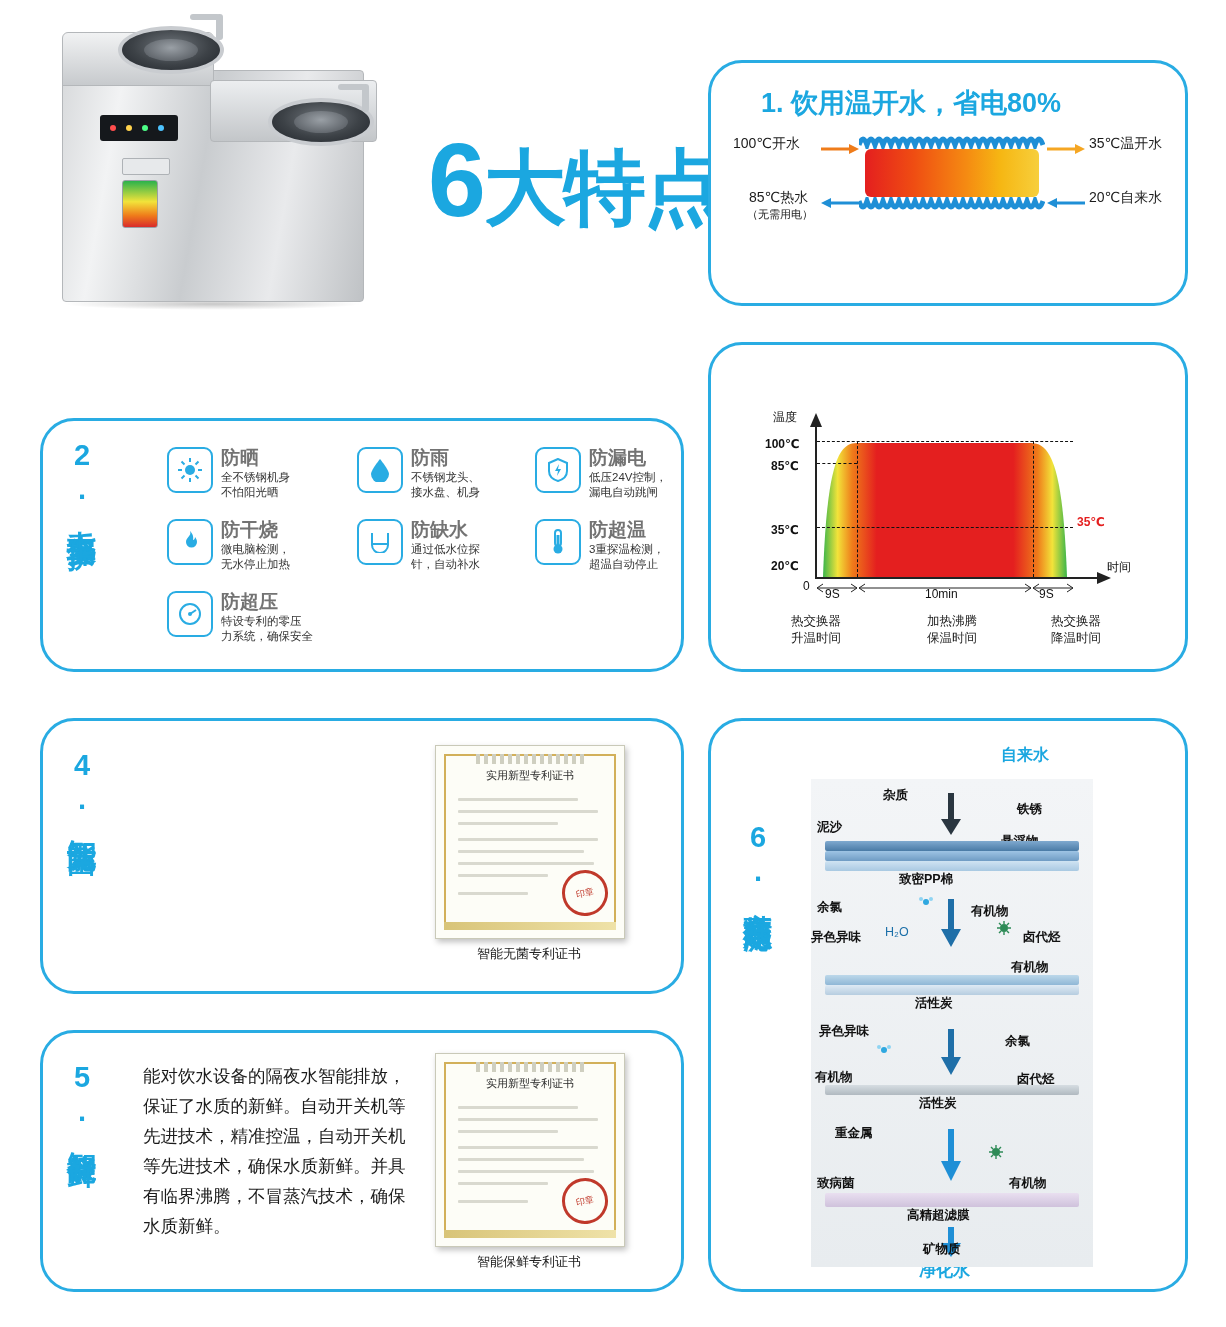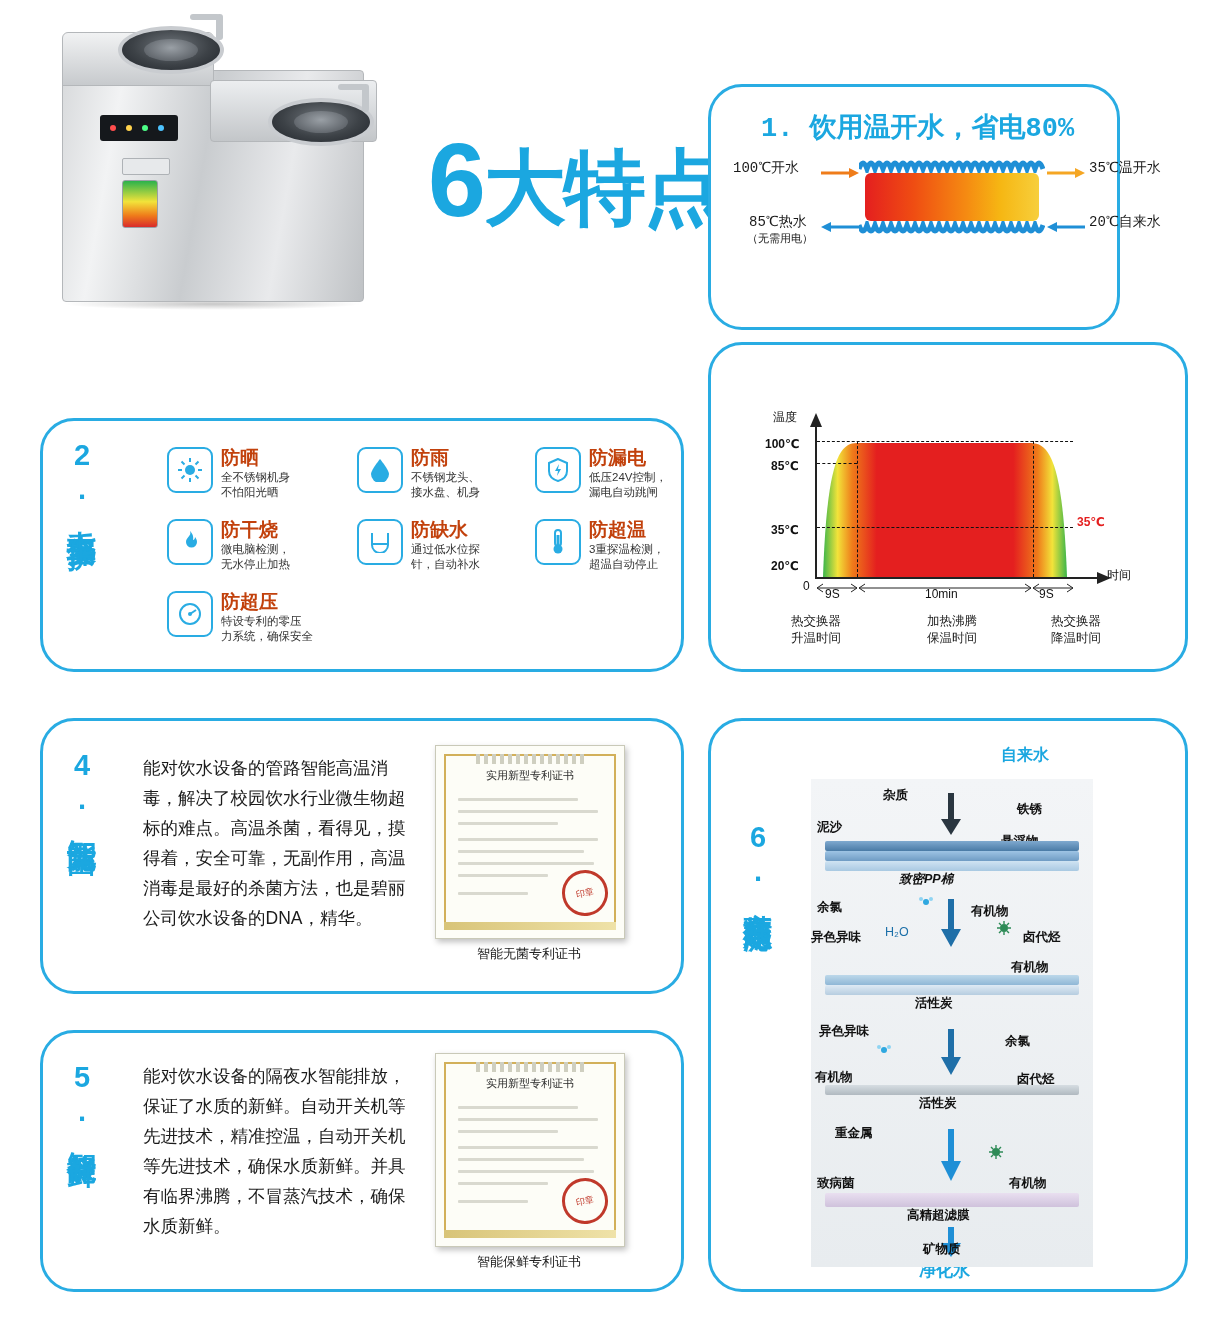--- a/index.html
+++ b/index.html
@@ -55,21 +55,21 @@
     position:absolute;left:22px;top:288px;width:300px;height:12px;border-radius:50%;
     background:radial-gradient(ellipse at 50% 50%,rgba(0,0,0,.22),rgba(0,0,0,0) 70%);
   }
   
   #title6{left:428px;top:130px;width:280px;height:110px;}
   #title6 .t{
     font-size:82px;font-weight:bold;color:#1ba7e0;letter-spacing:-2px;line-height:100px;white-space:nowrap;
   }
   #title6 .num{font-size:104px;}
   
-  #card1{left:708px;top:84px;width:412px;height:246px;font-family:Liberation Mono, monospace;}
+  #card1{left:708px;top:60px;width:480px;height:246px;}
   #card3{left:708px;top:342px;width:480px;height:330px;}
   #card2{left:40px;top:418px;width:644px;height:254px;}
   #card4{left:40px;top:718px;width:644px;height:276px;}
   #card5{left:40px;top:1030px;width:644px;height:262px;}
   #card6{left:708px;top:718px;width:480px;height:574px;}
 
   .card-h{
     color:#1ba7e0;font-weight:bold;font-size:27px;white-space:nowrap;
   }
   
@@ -84,21 +84,21 @@
     position:absolute;left:6px;top:18px;width:174px;height:48px;border-radius:6px;
     background:linear-gradient(90deg,#e41f1f 0%,#ef4d12 28%,#f58a12 58%,#f6b713 78%,#f7cf3c 100%);
   }
   .lbl{font-size:14px;color:#1b1b1b;white-space:nowrap;}
   
   .feat{position:absolute;width:185px;}
   .feat .ico{
     position:absolute;left:0;top:2px;width:42px;height:42px;border:2px solid #29ace3;border-radius:9px;
     display:flex;align-items:center;justify-content:center;color:#29ace3;
   }
-  .feat .ft{position:absolute;left:54px;top:0;font-size:19px;font-weight:bold;color:#c2410c;white-space:nowrap;}
+  .feat .ft{position:absolute;left:54px;top:0;font-size:19px;font-weight:bold;color:#737373;white-space:nowrap;}
   .feat .fd{position:absolute;left:54px;top:25px;font-size:11.5px;color:#333;line-height:15px;width:130px;}
   
   #chart{position:absolute;left:36px;top:66px;width:410px;height:230px;}
   .axis{position:absolute;background:#222;}
   .tick-lbl{position:absolute;font-size:12px;color:#111;white-space:nowrap;}
   .dash{position:absolute;border-top:1px dashed #111;height:0;}
   .vdash{position:absolute;border-left:1px dashed #111;width:0;}
   
   .cert{
     position:absolute;background:#fdfdf7;border:1px solid #c9c9b8;
@@ -197,21 +197,21 @@
   <div class="abs lbl" style="left:38px;top:126px;">85℃热水</div>
   <div class="abs lbl" style="left:36px;top:144px;font-size:11px;">（无需用电）</div>
   <div class="abs lbl" style="left:378px;top:126px;">20℃自来水</div>
 </div>
 
 <div class="card" id="card3">
 
   <div id="chart">
 
     <div class="tick-lbl" style="left:26px;top:-2px;">温度</div>
-    <div class="tick-lbl" style="left:360px;top:156px;">时间</div>
+    <div class="tick-lbl" style="left:360px;top:148px;">时间</div>
 
     <div class="axis" style="left:68px;top:16px;width:2px;height:152px;"></div>
     <div class="axis" style="left:68px;top:166px;width:282px;height:2px;"></div>
     <svg class="abs" style="left:62px;top:2px;width:14px;height:16px;" viewBox="0 0 14 16">
         <path d="M7 0 L13 14 L1 14 Z" fill="#222"></path>
       </svg>
     <svg class="abs" style="left:348px;top:160px;width:16px;height:14px;" viewBox="0 0 16 14">
         <path d="M16 7 L2 13 L2 1 Z" fill="#222"></path>
       </svg>
 
@@ -353,21 +353,20 @@
         </svg>
     </div>
     <div class="ft">防超压</div>
     <div class="fd" style="white-space:pre-line;width:150px;">特设专利的零压
 力系统，确保安全</div>
   </div>
 </div>
 
 <div class="card" id="card4">
   <div class="vtitle" style="left:22px;top:28px;height:220px;">4.智能无菌</div>
-  <div class="body-text" style="left:100px;top:32px;width:266px;">能对饮水设备的管路智能高温消毒，解决了校园饮水行业微生物超标的难点。高温杀菌，看得见，摸得着，安全可靠，无副作用，高温消毒是最好的杀菌方法，也是碧丽公司饮水设备的DNA，精华。</div>
 
   <div class="cert" style="left:392px;top:24px;width:188px;height:192px;">
     <div class="inner"></div>
     <div class="abs" style="left:0;top:22px;width:100%;text-align:center;font-size:11px;color:#2a2a2a;">实用新型专利证书</div>
     <div class="abs" style="left:40px;top:8px;width:108px;height:10px;background:repeating-linear-gradient(90deg,#cfcfc0 0 4px,transparent 4px 8px);"></div>
     <div class="bar" style="left:22px;top:52px;width:120px;"></div>
     <div class="bar" style="left:22px;top:64px;width:140px;"></div>
     <div class="bar" style="left:22px;top:76px;width:100px;"></div>
     <div class="bar" style="left:22px;top:92px;width:140px;"></div>
     <div class="bar" style="left:22px;top:104px;width:126px;"></div>
@@ -414,21 +413,21 @@
     <div class="s-lbl" style="left:6px;top:40px;">泥沙</div>
     <div class="s-lbl" style="left:206px;top:22px;">铁锈</div>
     <div class="s-lbl" style="left:190px;top:54px;">悬浮物</div>
     <svg class="bigarrow" style="left:128px;top:14px;height:42px;" viewBox="0 0 24 42">
         <path d="M9 0h6v26h7l-10 16-10-16h7z" fill="#2a3640"></path>
       </svg>
 
     <div class="slab" style="top:62px;background:linear-gradient(180deg,#7fa9cf,#4a7ba6);"></div>
     <div class="slab" style="top:72px;background:linear-gradient(180deg,#9ec4e4,#6f9cc4);"></div>
     <div class="slab" style="top:82px;background:linear-gradient(180deg,#cfe3f2,#a9c9e2);"></div>
-    <div class="s-lbl" style="left:88px;top:92px;font-style:italic;">致密PP棉</div>
+    <div class="s-lbl" style="left:88px;top:92px;">致密PP棉</div>
 
     <div class="s-lbl" style="left:6px;top:120px;">余氯</div>
     <div class="s-lbl" style="left:160px;top:124px;">有机物</div>
     <div class="s-lbl" style="left:0px;top:150px;">异色异味</div>
     <div class="s-lbl" style="left:212px;top:150px;">卤代烃</div>
     <div class="s-lbl" style="left:200px;top:180px;">有机物</div>
     <div class="s-lbl light" style="left:74px;top:146px;color:#1b6fa8;">H₂O</div>
     <svg class="bigarrow" style="left:128px;top:120px;height:48px;" viewBox="0 0 24 48">
         <path d="M9 0h6v30h7l-10 18-10-18h7z" fill="#1f6fa8"></path>
       </svg>

